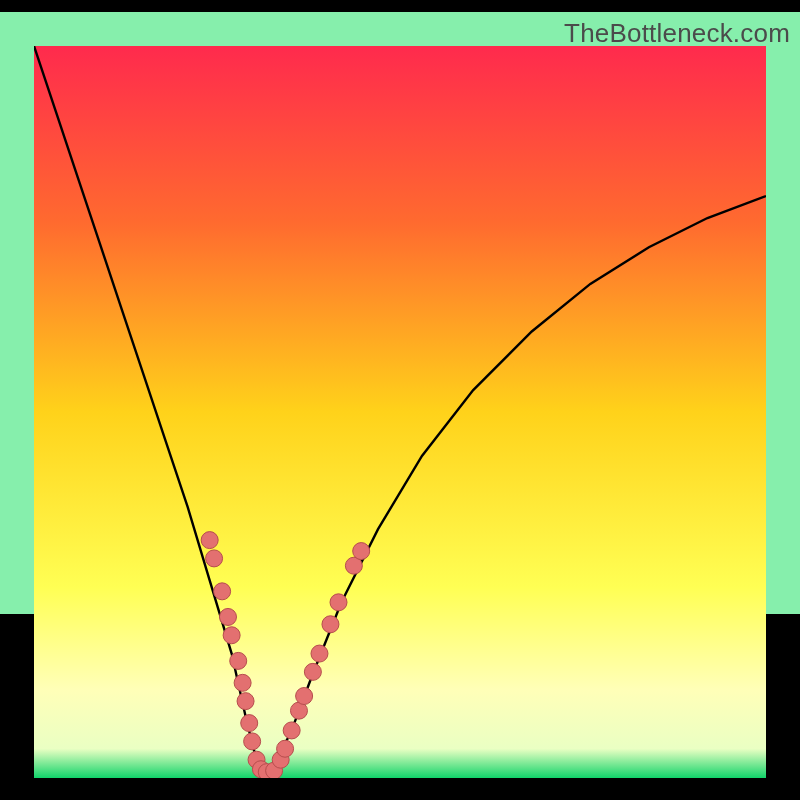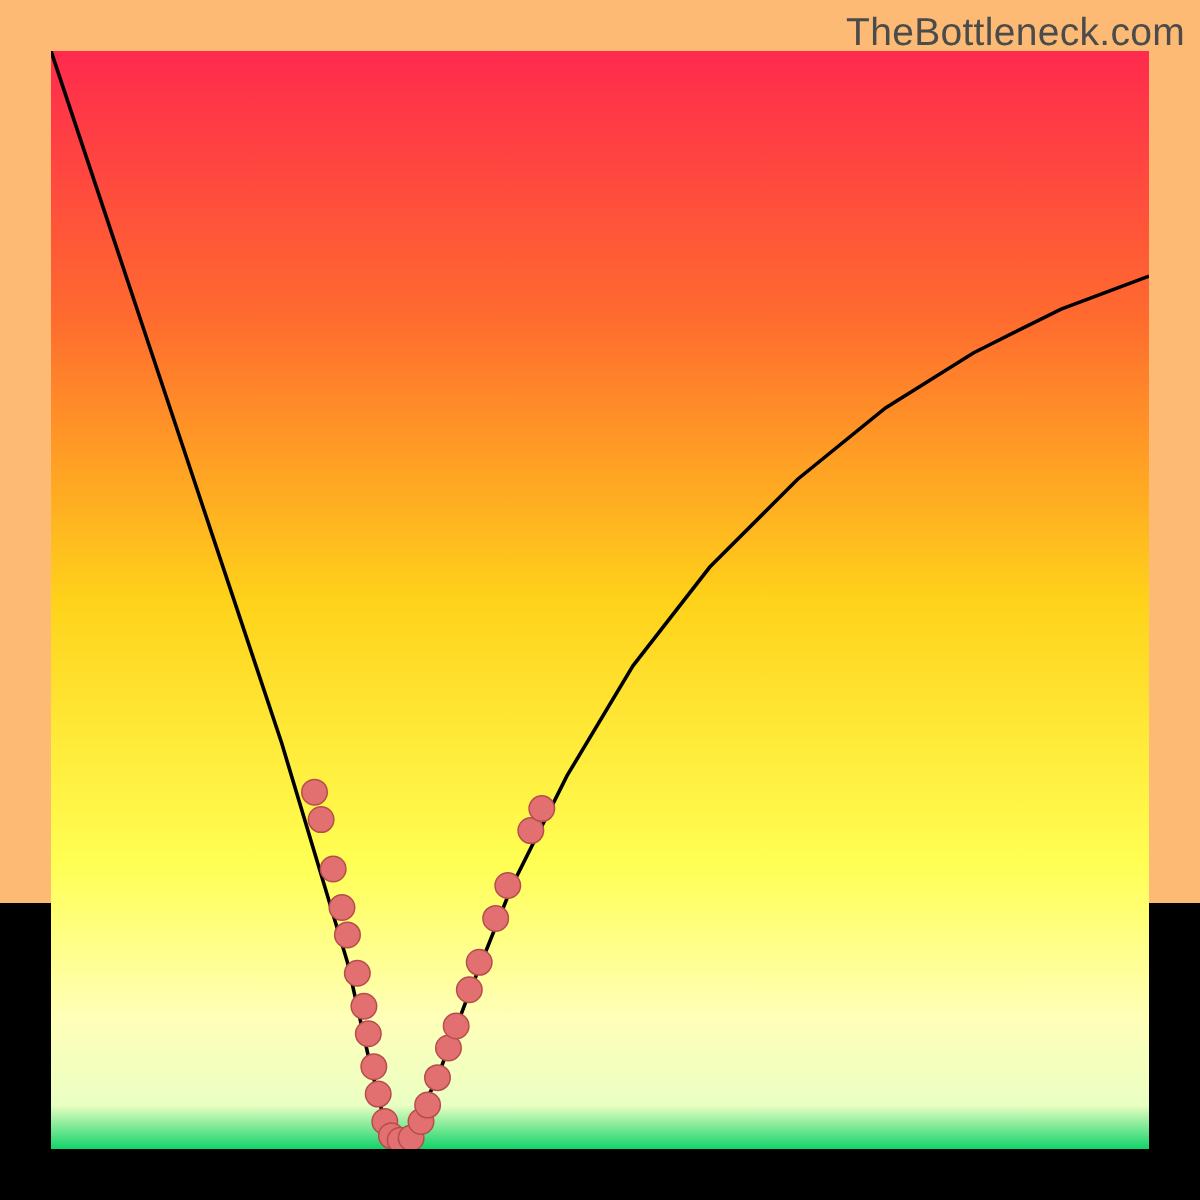--- a/index.html
+++ b/index.html
@@ -7,24 +7,24 @@
     padding: 0;
     width: 800px;
     height: 800px;
     overflow: hidden;
     background: #000;
     font-family: Arial, Helvetica, sans-serif;
   }
   .frame {
     position: absolute;
     left: 0;
-    top: 0;
+    top: 12px;
     width: 800px;
     height: 602px;
-    background: #fdba74;
+    background: #86efac;
   }
   .plot-area {
     position: absolute;
     left: 34px;
     top: 34px;
     width: 732px;
     height: 732px;
     overflow: hidden;
   }
   .gradient-bg {

